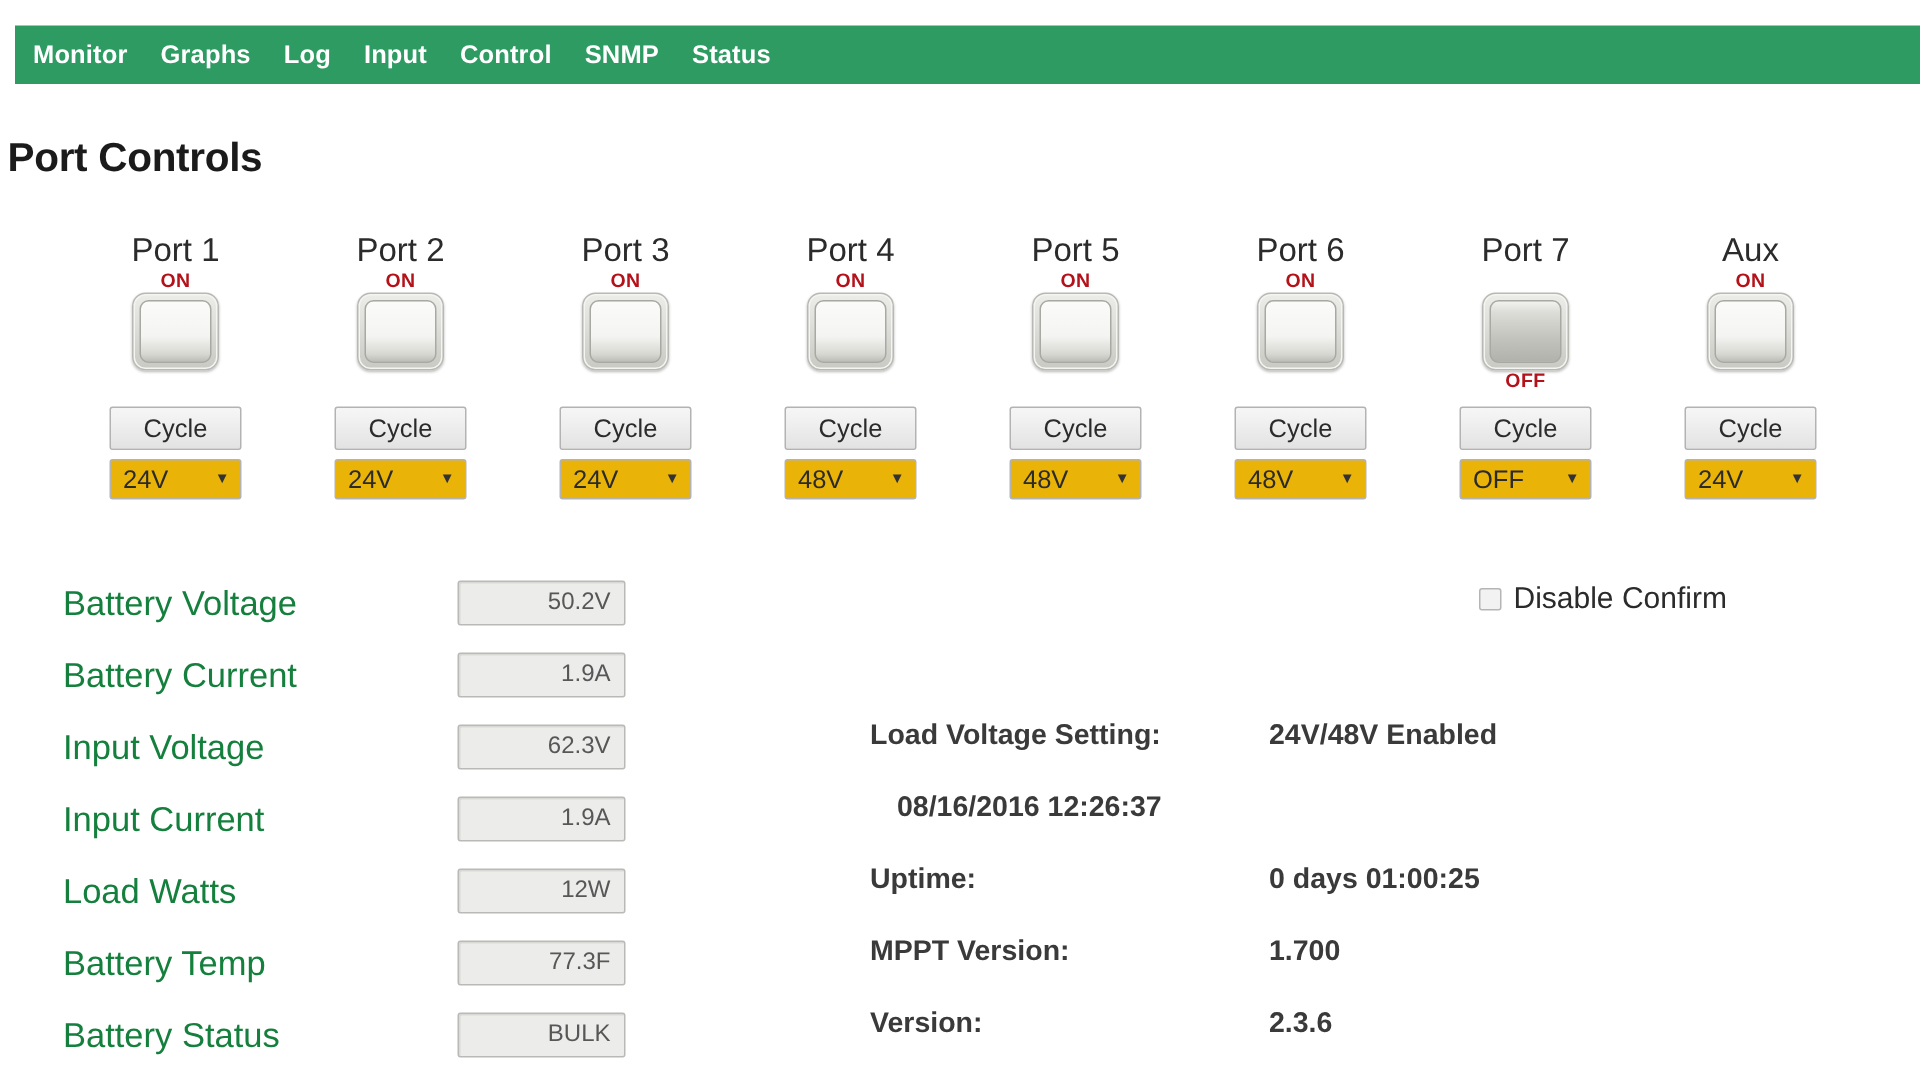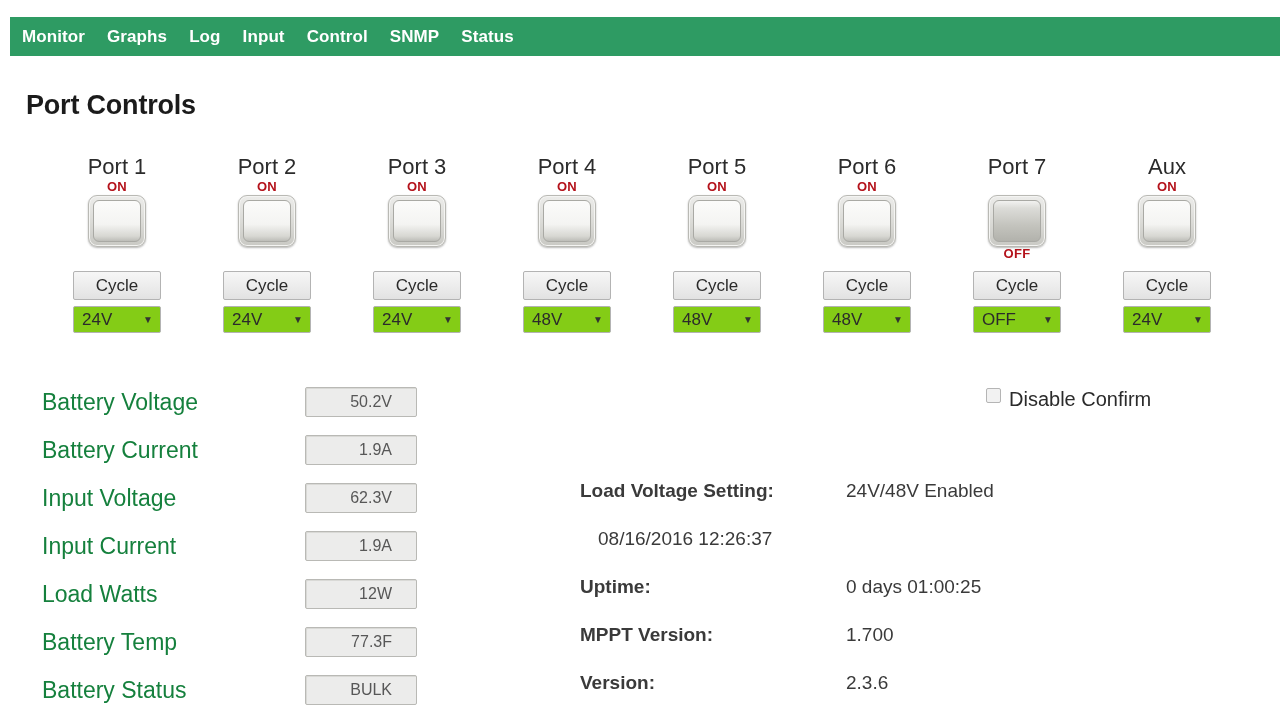--- a/index.html
+++ b/index.html
@@ -35,21 +35,21 @@
     font-weight: bold;
     margin-right: 22px;
     white-space: nowrap;
     cursor: pointer;
     letter-spacing: 0.1px;
   }
 
   
   .page-title {
     position: absolute;
-    left: 26px;
+    left: 5px;
     top: 90px;
     font-size: 27px;
     font-weight: bold;
     color: #1b1b1b;
     letter-spacing: -0.2px;
   }
 
   
   .ports {
     position: absolute;
@@ -128,21 +128,21 @@
     line-height: 27px;
     text-align: center;
     box-sizing: border-box;
   }
   .volt-select {
     margin-top: 6px;
     width: 88px;
     height: 27px;
     border: 1px solid #b3b3b3;
     border-radius: 2px;
-    background: #84cc16;
+    background: #eab308;
     font-size: 17px;
     color: #2b2b2b;
     display: flex;
     align-items: center;
     justify-content: space-between;
     padding: 0 7px 0 8px;
     box-sizing: border-box;
     cursor: pointer;
   }
   .volt-select .arrow {
@@ -172,31 +172,32 @@
     width: 112px;
     height: 30px;
     background: #ececeb;
     border: 1px solid #b9b9b5;
     box-shadow: inset 1px 1px 0 #d9d9d6;
     border-radius: 2px;
     font-size: 16px;
     color: #575757;
     text-align: right;
     line-height: 28px;
-    padding-right: 24px;
+    padding-right: 9px;
     box-sizing: border-box;
     font-family: "Liberation Sans", sans-serif;
   }
 
   
   .disable-confirm {
     position: absolute;
     left: 986px;
     top: 388px;
     display: flex;
+    align-items: center;
     cursor: pointer;
   }
   .cb {
     width: 15px;
     height: 15px;
     border: 1px solid #b5b5b5;
     background: #f2f2f2;
     border-radius: 2px;
     box-sizing: border-box;
     margin-right: 8px;
@@ -224,20 +225,21 @@
     font-size: 19px;
     font-weight: bold;
     color: #3a3a3a;
     white-space: nowrap;
   }
   .info-value {
     margin-left: 18px;
     font-size: 19px;
     color: #3a3a3a;
     white-space: nowrap;
+    font-weight: bold;
   }
 </style>
 </head>
 <body>
 
 <div class="navbar" id="navbar" style="background: rgb(46, 155, 99);">
     <div class="nav-item">Monitor</div>
     <div class="nav-item">Graphs</div>
     <div class="nav-item">Log</div>
     <div class="nav-item">Input</div>

